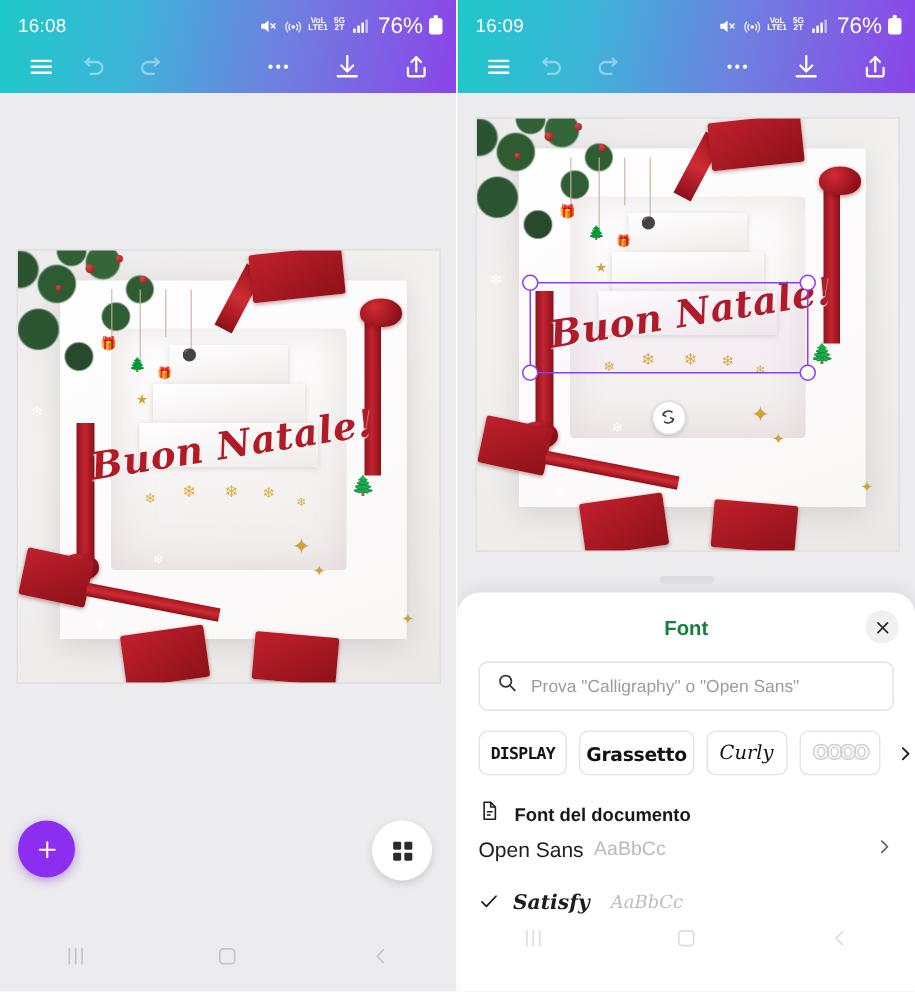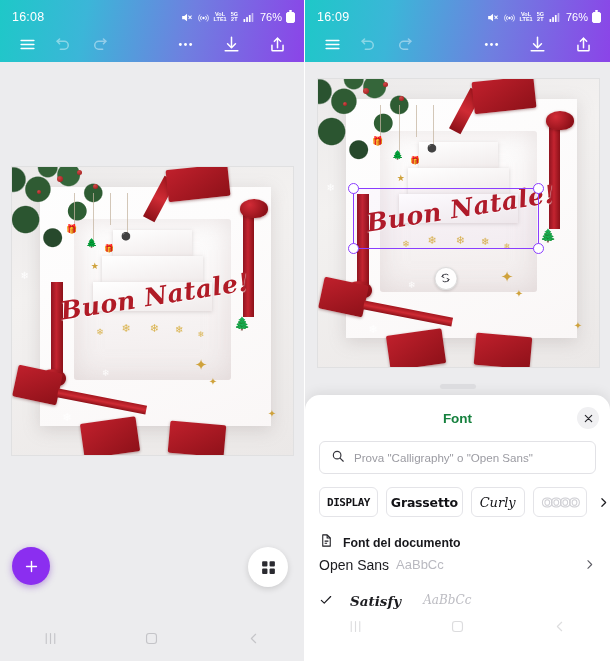--- a/index.html
+++ b/index.html
@@ -21,21 +21,21 @@
   }
   .statusrow {
     height: 26px;
     display: flex; align-items: center;
     padding: 8px 9px 0 12px;
     color: #ffffff;
   }
   .clock { font-size: 12.5px; letter-spacing: .2px; }
   .status-icons { margin-left: auto; display: flex; align-items: center; gap: 4px; }
   .sicon { display: block; }
-  .batt-txt { font-size: 11px; margin-left: 1px; }
+  .batt-txt { font-size: 15px; margin-left: 1px; }
   .batt-box {
     width: 9px; height: 11px; border: 1.4px solid #fff; border-radius: 2px;
     background: #fff; position: relative;
   }
   .batt-box:after {
     content: ""; position: absolute; top: -3px; left: 2.2px;
     width: 3px; height: 2px; background: #fff; border-radius: 1px;
   }
 
   .toolrow { height: 36px; display: flex; align-items: center; padding: 0 12px; }
@@ -224,21 +224,21 @@
   .listsec { padding: 16px 14px 0 14px; }
   .secrow { display: flex; align-items: center; gap: 9px; }
   .sec-title { font-size: 12.3px; font-weight: 700; color: #18181c; }
   .fontrow {
     display: flex; align-items: flex-start;
     height: 33px; margin-top: 5px;
   }
   .fname { font-size: 14px; color: #1c1c20; }
   .fsample { font-size: 13px; color: #b9b9c0; margin-left: 7px; }
   .fontrow .chev { margin-left: auto; }
-  .fontrow.sel { margin-top: 3px; gap: 16px; }
+  .fontrow.sel { margin-top: 3px; gap: 8px; }
   .check { width: 15px; display: flex; align-items: center; }
   .satisfy { font-family: "DejaVu Serif", serif; font-style: italic; font-weight: 700; font-size: 13.5px; color: #1c1c20; }
   .satisfy-sample { font-family: "DejaVu Serif", serif; font-style: italic; font-size: 12px; color: #bcbcc2; margin-left: 6px; }
 </style>
 </head>
 <body>
 
 <div class="screens">
 
   <div class="screen left">

